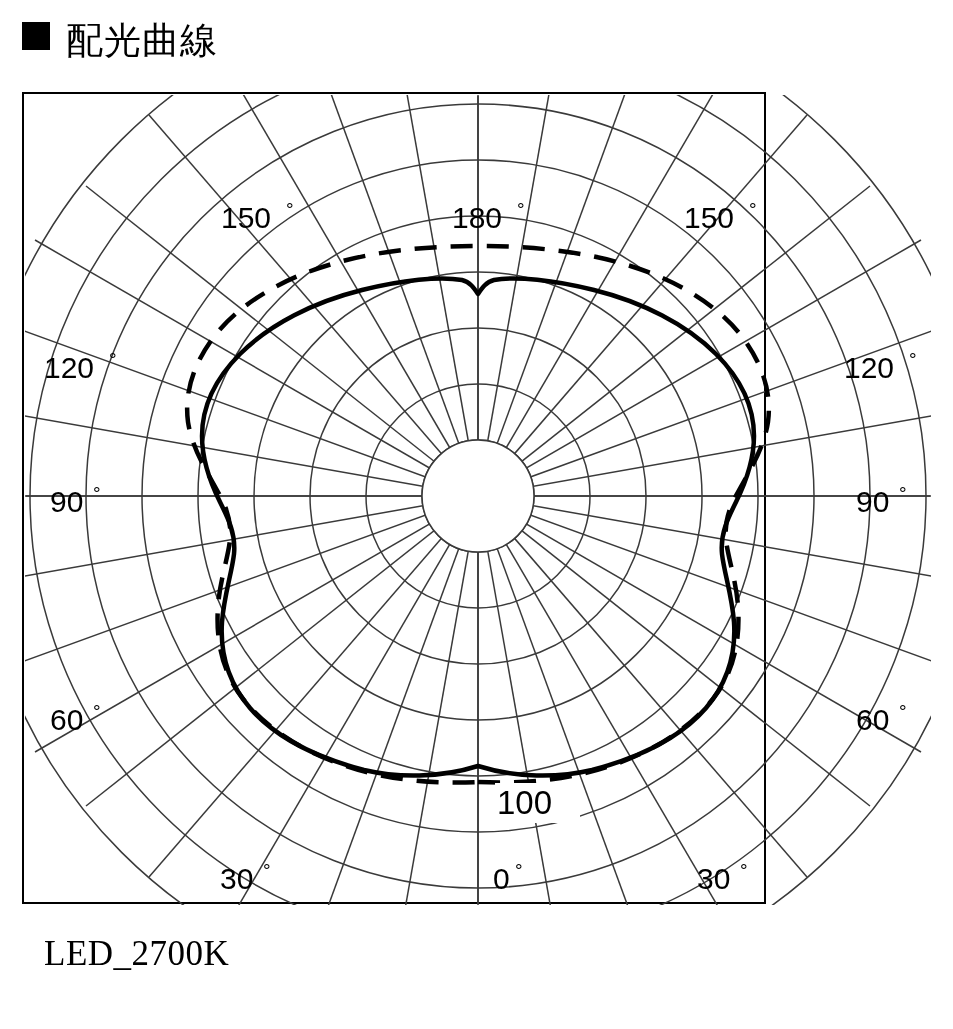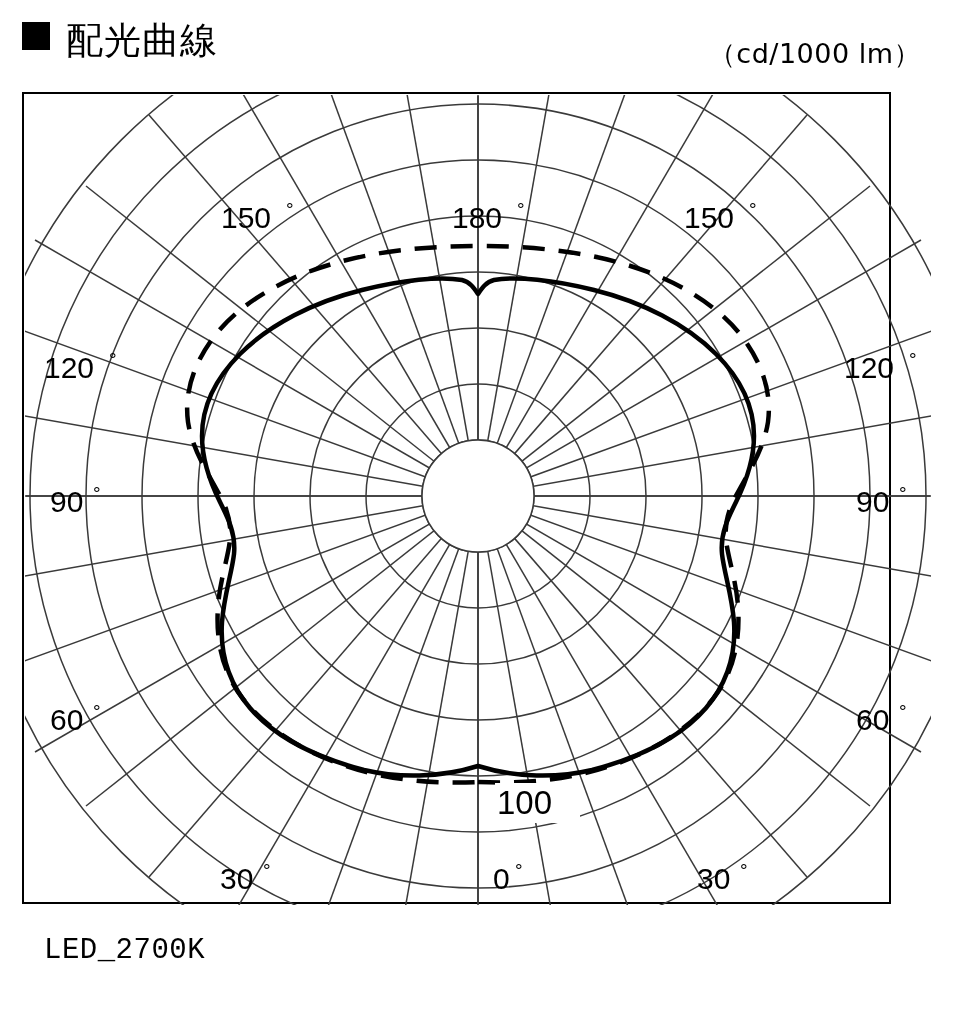--- a/index.html
+++ b/index.html
@@ -52,38 +52,38 @@
     top: 36px;
     font-size: 27px;
     font-family: "DejaVu Sans", sans-serif;
     letter-spacing: 0.5px;
   }
   
   .chart-frame {
     position: absolute;
     left: 22px;
     top: 92px;
-    width: 869px;
+    width: 744px;
     height: 812px;
     border: 2px solid #000000;
     box-sizing: border-box;
     background: #ffffff;
   }
   .chart-svg {
     position: absolute;
     left: 0;
     top: 0;
   }
   
   .footer-label {
     position: absolute;
     left: 44px;
     top: 934px;
-    font-size: 29px;
-    font-family: Liberation Mono, monospace;
+    font-size: 35px;
+    font-family: Liberation Serif, serif;
     letter-spacing: 0.5px;
   }
   text.axis-label {
     font-family: "Liberation Sans", sans-serif;
     font-size: 30px;
     fill: #000000;
   }
   text.deg-sup {
     font-family: "Liberation Sans", sans-serif;
     font-size: 19px;
@@ -98,21 +98,20 @@
 </head>
 <body>
 
 <div class="page">
 
   <div class="header">
     <div class="title-wrap">
       <span class="title-marker"></span>
       <span class="title-text">配光曲線</span>
     </div>
-    <div class="unit-text">（cd/1000 lm）</div>
   </div>
 
   <div class="chart-frame">
     <svg class="chart-svg" width="908" height="812" viewBox="0 0 908 812">
       <defs>
         <clipPath id="frameClip">
           <rect x="1" y="1" width="906" height="810"></rect>
         </clipPath>
       </defs>
 

